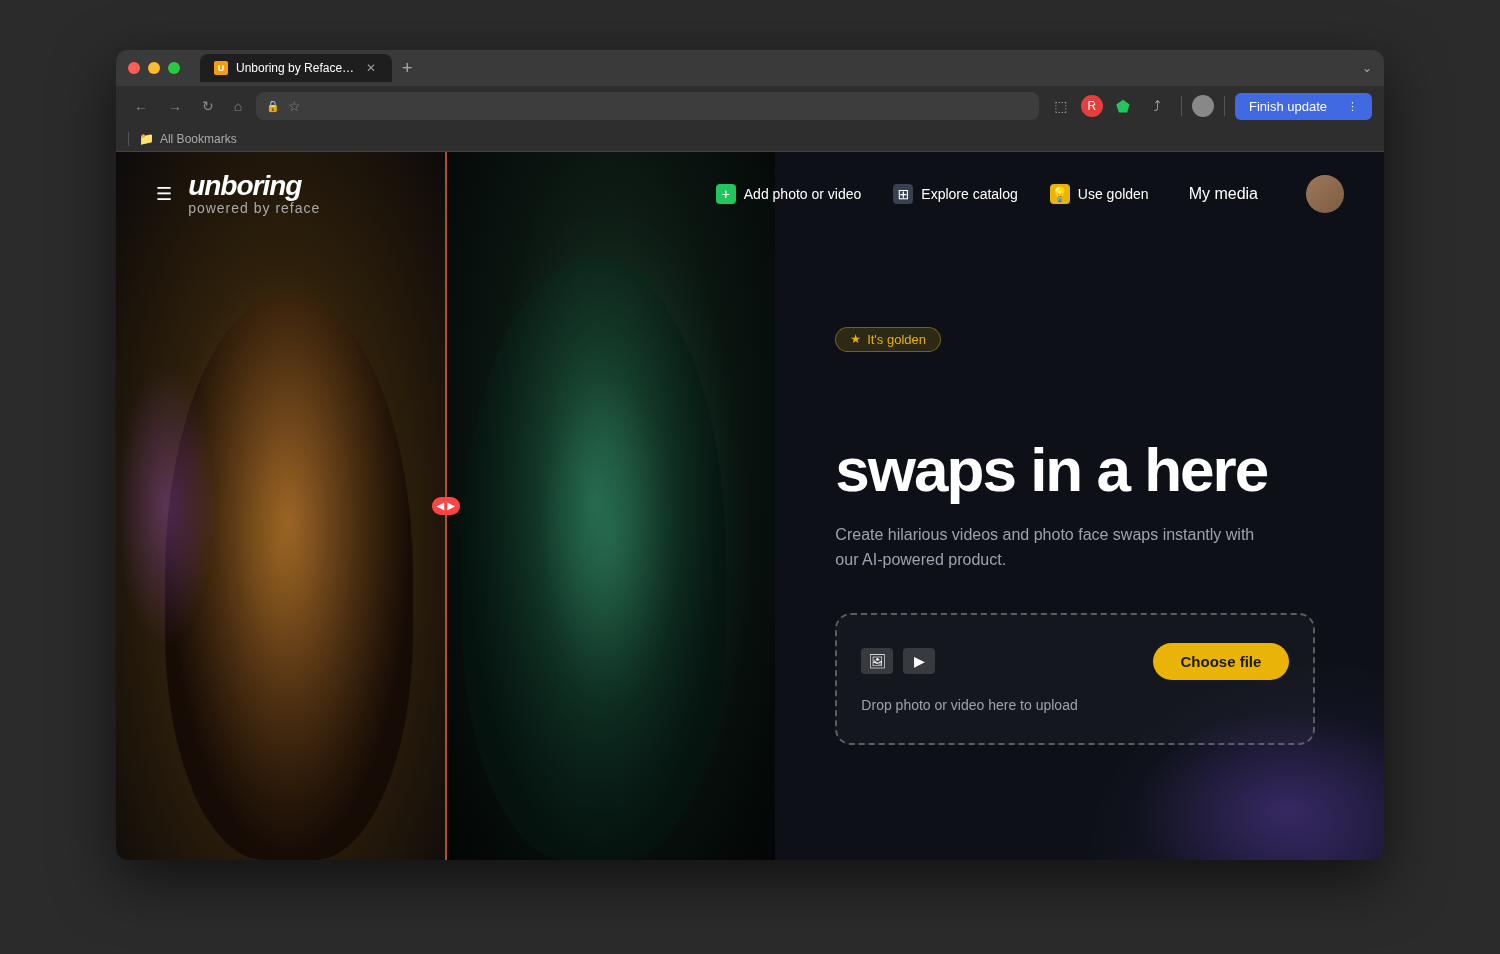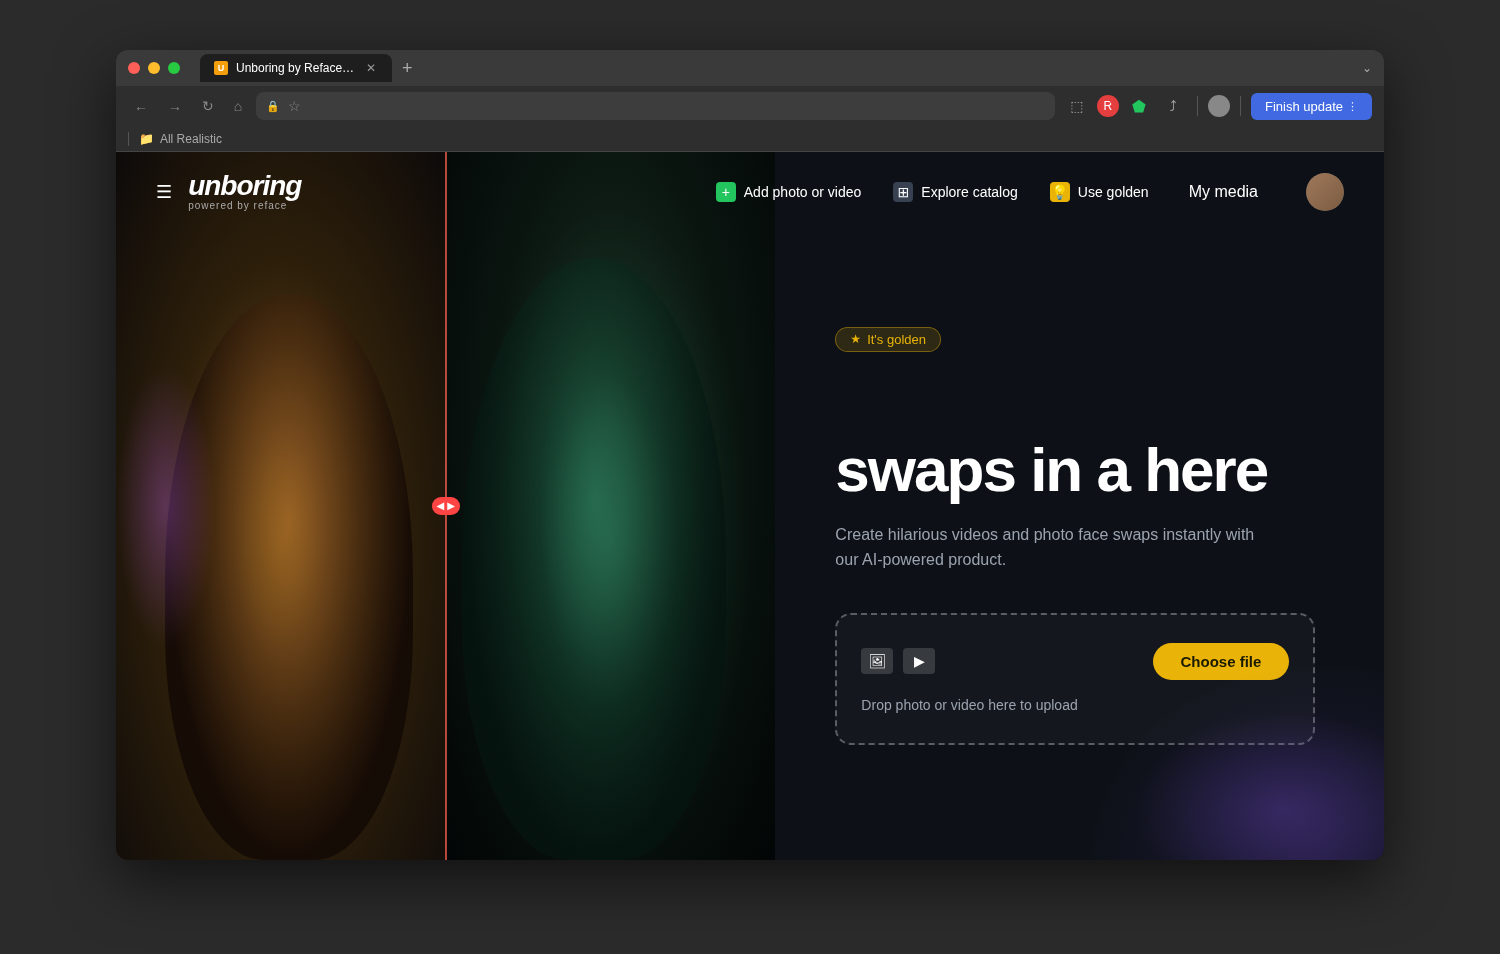--- a/index.html
+++ b/index.html
@@ -203,21 +203,21 @@
     .finish-update-btn {
       background: #4169e1;
       color: white;
       border: none;
       border-radius: 6px;
       padding: 6px 14px;
       font-size: 13px;
       cursor: pointer;
       display: flex;
       align-items: center;
-      gap: 4px;
+      gap: 20px;
     }
 
     .bookmarks-bar {
       background: #2e2e2e;
       height: 26px;
       display: flex;
       align-items: center;
       padding: 0 12px;
       gap: 6px;
       border-bottom: 1px solid #444;
@@ -279,21 +279,21 @@
     .logo-text {
       font-size: 28px;
       font-weight: 900;
       color: white;
       letter-spacing: -1px;
       font-style: italic;
       line-height: 1;
     }
 
     .logo-sub {
-      font-size: 10px;
+      font-size: 14px;
       color: #aaa;
       letter-spacing: 1px;
       text-transform: lowercase;
     }
 
     .nav-links {
       display: flex;
       align-items: center;
       gap: 32px;
       margin-left: auto;
@@ -659,21 +659,21 @@
       <button class="finish-update-btn">
         <span>Finish update</span>
         <span style="font-size:11px;">⋮</span>
       </button>
     </div>
   </div>
 
   <div class="bookmarks-bar">
     <div class="bookmarks-bar-sep"></div>
     <span class="bookmarks-icon">📁</span>
-    <span class="bookmarks-text">All Realistic</span>
+    <span class="bookmarks-text">All Bookmarks</span>
   </div>
 
   <div class="website-content">
 
     <nav class="site-nav">
       <span class="hamburger-icon">☰</span>
       <div class="logo-container">
         <span class="logo-text">unboring</span>
         <span class="logo-sub">powered by reface</span>
       </div>

